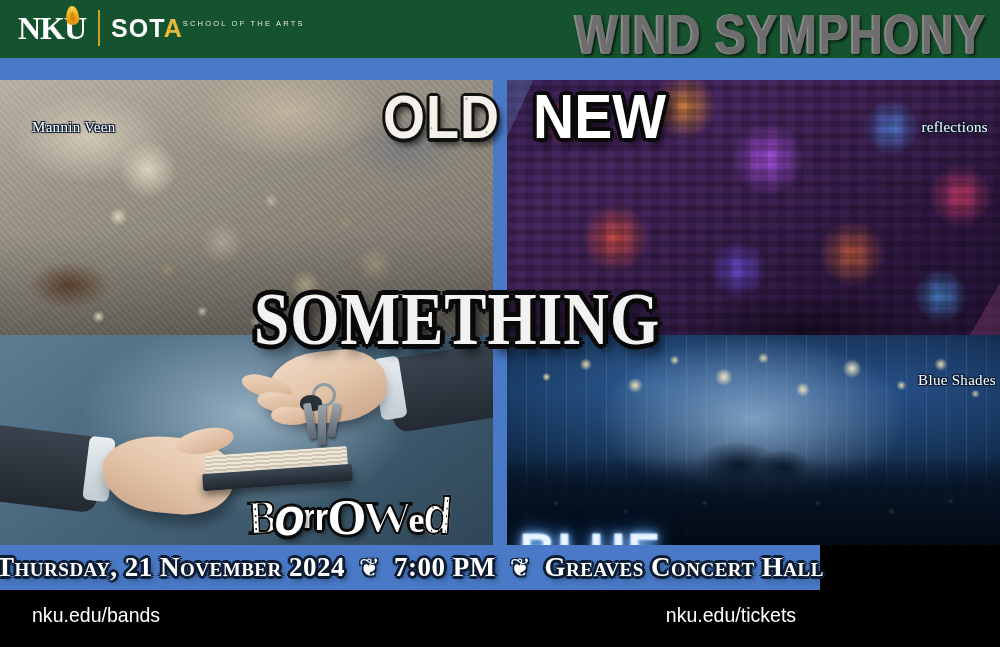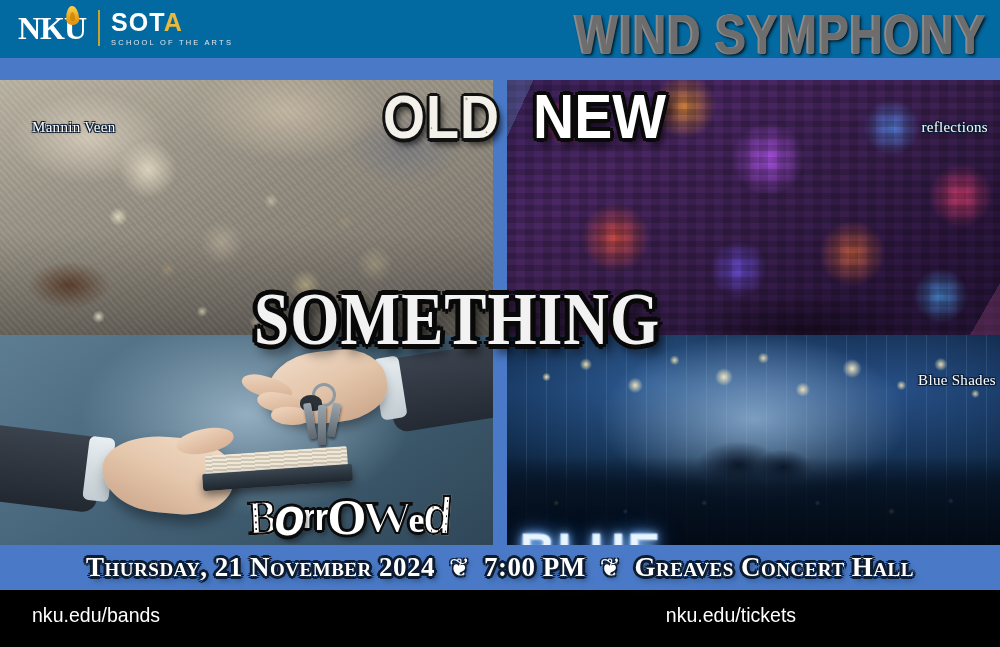--- a/index.html
+++ b/index.html
@@ -15,21 +15,21 @@
   #poster {
     position:relative;
     width:1000px; height:647px;
     background:#000;
     overflow:hidden;
   }
 
   
   #header {
     position:absolute; left:0; top:0; width:1000px; height:62px;
-    background:#0369a1;
+    background:#14532d;
   }
   .logo-wrap {
     position:absolute; left:18px; top:6px;
     display:flex; align-items:center; height:44px;
   }
   .nku-mark {
     position:relative;
     font-family:"Liberation Serif", serif;
     font-weight:bold; font-size:32px; letter-spacing:-1px;
     color:#ffffff; line-height:34px;
@@ -43,21 +43,21 @@
   }
   .flame:after{
     content:""; position:absolute; left:4px; top:6px;
     width:5px; height:9px; background:#b87400;
     border-radius:50% 50% 45% 45% / 65% 65% 35% 35%;
     opacity:.55;
   }
   .divider-bar {
     width:2px; height:36px; background:#c9a227; margin:0 11px 0 12px;
   }
-  .sota-block { display:flex; flex-direction:column; }
+  .sota-block { display:flex; flex-direction:row; }
   .sota-word {
     font-family:"Liberation Sans", sans-serif;
     font-weight:bold; font-size:25px; letter-spacing:1px;
     color:#ffffff; line-height:25px;
   }
   .sota-word .gold { color:#e8b93c; }
   .sota-sub {
     font-family:"Liberation Sans", sans-serif;
     font-size:7.5px; letter-spacing:2.2px; color:#e6e6e6;
     margin-top:3px;
@@ -401,21 +401,21 @@
       0 0 8px #8fc4ff,
       0 0 16px #4d8ede,
       0 0 26px #2b66b8,
       -1px -1px 0 rgba(20,50,90,.9), 1px 1px 0 rgba(20,50,90,.9);
     margin-top: 35px;
     -webkit-text-stroke:1px rgba(160,205,255,.7);
   }
 
   
   #datebar {
-    position:absolute; left:0; top:545px; width:1000px; height:45px;
+    position:absolute; left:0; top:545px; width:820px; height:45px;
     background:#4a7ac7;
     display:flex; align-items:center; justify-content:center; gap:14px;
     z-index:9;
   }
   .date-txt {
     font-family:"Liberation Serif", serif;
     font-weight:bold;
     font-size:27px;
     font-variant:small-caps;
     letter-spacing:.5px;

